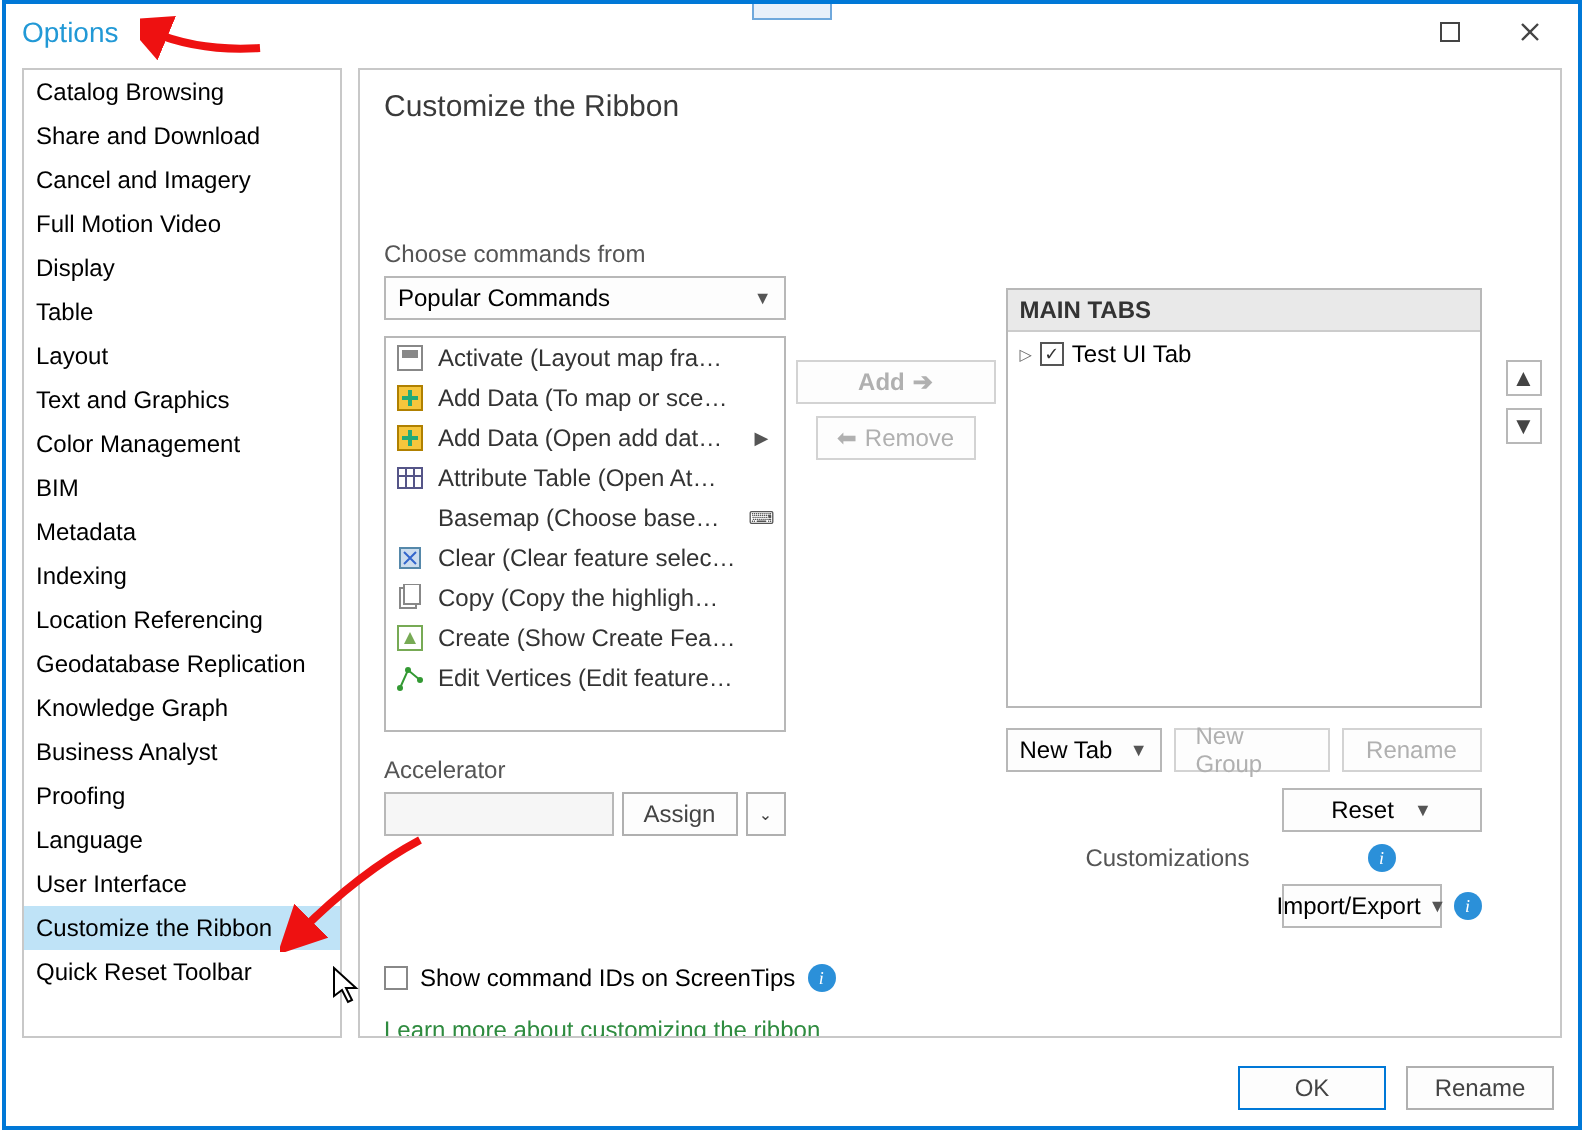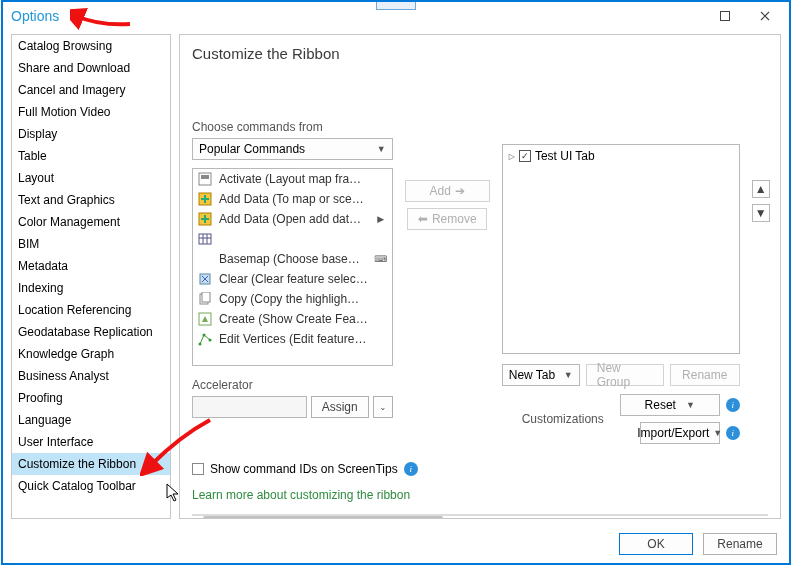--- a/index.html
+++ b/index.html
@@ -97,21 +97,21 @@
           <div class="sideitem">Metadata</div>
           <div class="sideitem">Indexing</div>
           <div class="sideitem">Location Referencing</div>
           <div class="sideitem">Geodatabase Replication</div>
           <div class="sideitem">Knowledge Graph</div>
           <div class="sideitem">Business Analyst</div>
           <div class="sideitem">Proofing</div>
           <div class="sideitem">Language</div>
           <div class="sideitem">User Interface</div>
           <div class="sideitem selected">Customize the Ribbon</div>
-          <div class="sideitem">Quick Catalog Toolbar</div>
+          <div class="sideitem">Quick Reset Toolbar</div>
         </div>
     </div>
 
     <div class="main">
       <div class="header">Customize the Ribbon</div>
 
       <div class="row" style="align-items:flex-start;">
         <div class="leftcol">
           <div class="label">Choose commands from</div>
           <div class="combo">
@@ -149,20 +149,21 @@
                 <span class="cmdlabel">Add Data (Open add dat…</span>
                 <span class="tail">▶</span>
               </div>
               <div class="cmditem">
                 <span class="cmdicon">
                   <svg width="14" height="14">
                     <rect x="1" y="2" width="12" height="10" fill="none" stroke="#558"></rect>
                     <path d="M1 6 h12 M5 2 v10 M9 2 v10" stroke="#558"></path>
                   </svg>
                 </span>
+                <span class="cmdlabel">Attribute Table (Open At…</span>
                 <span class="tail"></span>
               </div>
               <div class="cmditem">
                 <span class="cmdicon"></span>
                 <span class="cmdlabel">Basemap (Choose base…</span>
                 <span class="tail">⌨</span>
               </div>
               <div class="cmditem">
                 <span class="cmdicon">
                   <svg width="14" height="14">
@@ -215,33 +216,34 @@
                   <span>Assign</span>
                 </div>
               <div class="btn" style="width:20px;padding:0;">
                   <span class="drop" style="font-size:8px;">⌄</span>
                 </div>
             </div>
           </div>
         </div>
 
         <div class="midcol">
-          <div class="btn disabled" style="width:85px;">
+          <div class="btn disabled" style="width:100px;font-weight:bold;">
             <span>Add</span>
               <span>➔</span>
           </div>
           <div class="btn disabled" style="width:80px;">
             <span>⬅</span>
               <span>Remove</span>
           </div>
         </div>
 
         <div class="rightcol">
           <div style="height:24px;"></div>
           <div class="tabbox">
+            <div class="tabhdr">MAIN TABS</div>
             <div class="tabbody">
               <div class="treeitem">
                 <span class="tri">▷</span>
                 <span class="chk">✓</span>
                 <span>Test UI Tab</span>
               </div>
             </div>
           </div>
 
           <div class="tabbtns">
@@ -253,21 +255,21 @@
                 <span>New Group</span>
               </div>
             <div class="btn disabled" style="width:70px;">
                 <span>Rename</span>
               </div>
           </div>
 
           <div class="customrow">
             <span class="customlbl">Customizations</span>
             <div style="display:flex;flex-direction:column;gap:6px;">
-              <div style="display:flex;align-items:center;gap:6px;justify-content:flex-start;">
+              <div style="display:flex;align-items:center;gap:6px;justify-content:flex-start;flex-direction:column;">
                 <div class="combo" style="width:100px;justify-content:center;gap:10px;">
                   <span>Reset</span>
                     <span class="drop">▼</span>
                 </div>
                 <span class="info">i</span>
               </div>
               <div style="display:flex;align-items:center;gap:6px;justify-content:flex-end;">
                 <div class="combo" style="width:80px;justify-content:center;gap:4px;">
                   <span>Import/Export</span>
                     <span class="drop">▼</span>

